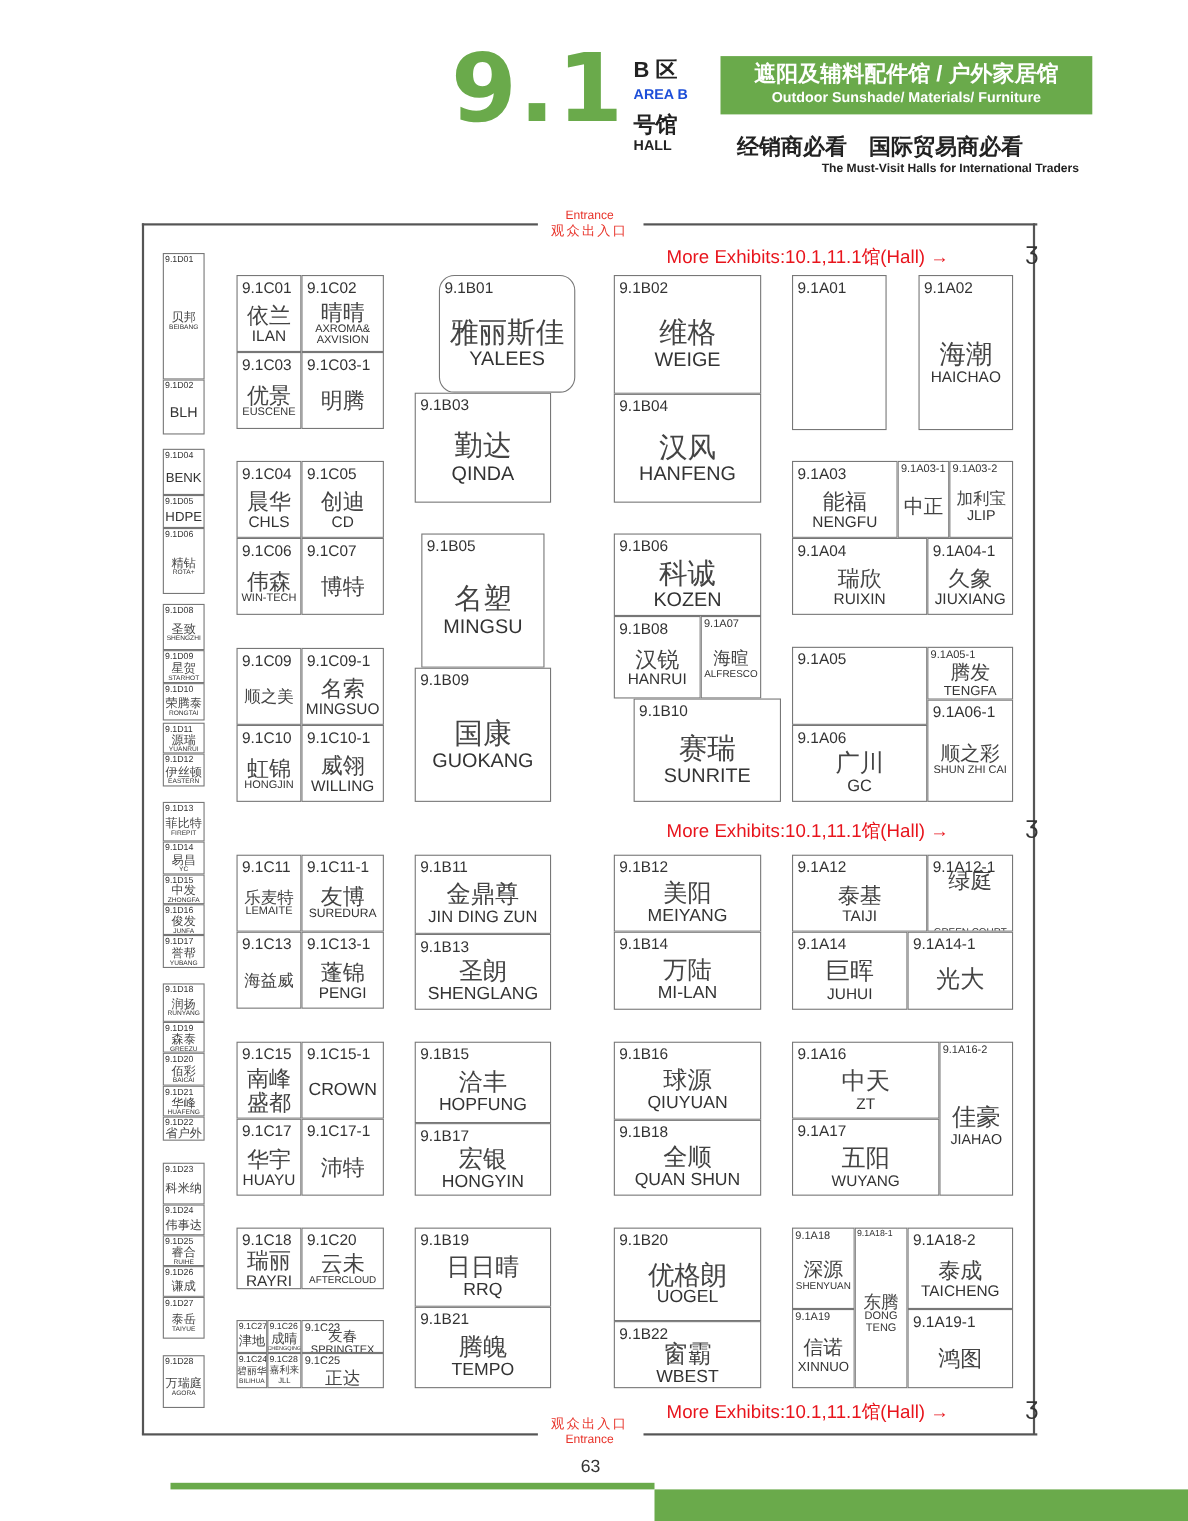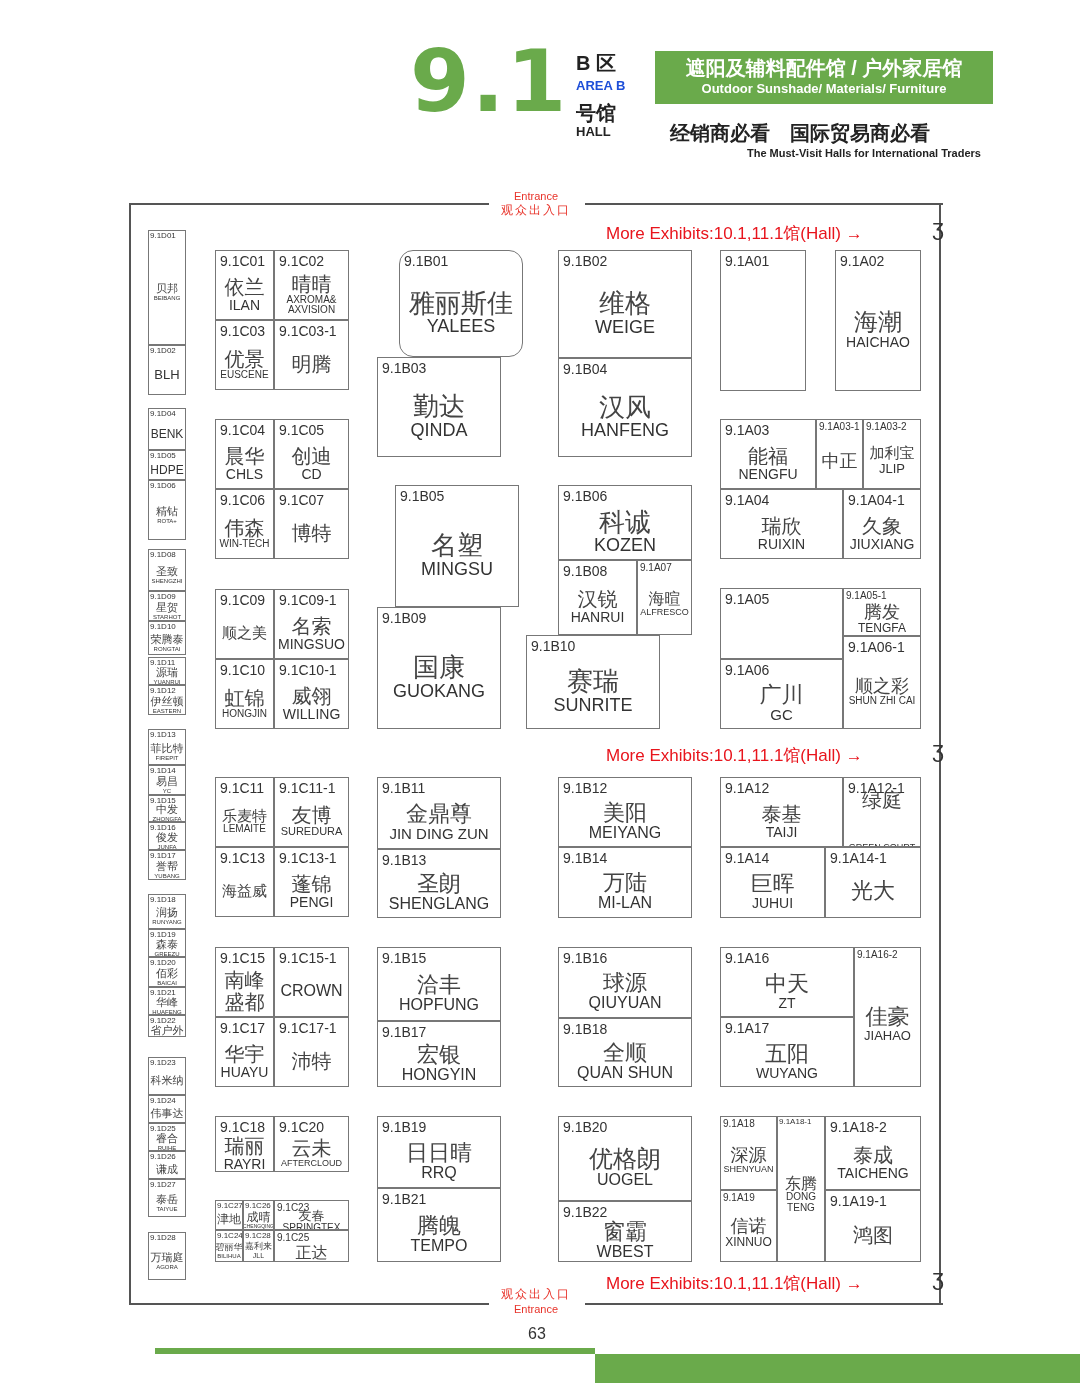--- a/index.html
+++ b/index.html
@@ -443,21 +443,21 @@
         <div class="en" style="font-size: 18px; line-height: 1.05;">YALEES</div>
       </div>
     </div>
     <div class="booth" style="left: 377px; top: 357px; width: 124px; height: 100px;">
       <div class="bid">9.1B03</div>
       <div class="inner" style="top: 18px; bottom: 0px; display: flex; flex-direction: column; justify-content: center; align-items: center;">
         <div class="cn" style="font-size: 26px; line-height: 1.1;">勤达</div>
         <div class="en" style="font-size: 18px; line-height: 1.05;">QINDA</div>
       </div>
     </div>
-    <div class="booth" style="left: 395px; top: 485px; width: 124px; height: 122px;">
+    <div class="booth" style="left: 383px; top: 485px; width: 112px; height: 122px;">
       <div class="bid">9.1B05</div>
       <div class="inner" style="top: 18px; bottom: 0px; display: flex; flex-direction: column; justify-content: center; align-items: center;">
         <div class="cn" style="font-size: 26px; line-height: 1.1;">名塑</div>
         <div class="en" style="font-size: 18px; line-height: 1.05;">MINGSU</div>
       </div>
     </div>
     <div class="booth" style="left: 377px; top: 607px; width: 124px; height: 122px;">
       <div class="bid">9.1B09</div>
       <div class="inner" style="top: 18px; bottom: 0px; display: flex; flex-direction: column; justify-content: center; align-items: center;">
         <div class="cn" style="font-size: 26px; line-height: 1.1;">国康</div>
@@ -534,21 +534,21 @@
         <div class="en" style="font-size: 14px; line-height: 1.05;">HANRUI</div>
       </div>
     </div>
     <div class="booth" style="left: 637px; top: 560px; width: 55px; height: 75px;">
       <div class="bid sm">9.1A07</div>
       <div class="inner" style="top: 13px; bottom: 0px; display: flex; flex-direction: column; justify-content: center; align-items: center;">
         <div class="cn" style="font-size: 16px; line-height: 1.1;">海暄</div>
         <div class="en" style="font-size: 9px; line-height: 1.05;">ALFRESCO</div>
       </div>
     </div>
-    <div class="booth" style="left: 526px; top: 635px; width: 134px; height: 94px;">
+    <div class="booth" style="left: 576px; top: 635px; width: 134px; height: 94px;">
       <div class="bid">9.1B10</div>
       <div class="inner" style="top: 18px; bottom: 0px; display: flex; flex-direction: column; justify-content: center; align-items: center;">
         <div class="cn" style="font-size: 26px; line-height: 1.1;">赛瑞</div>
         <div class="en" style="font-size: 18px; line-height: 1.05;">SUNRITE</div>
       </div>
     </div>
     <div class="booth" style="left: 558px; top: 777px; width: 134px; height: 70px;">
       <div class="bid">9.1B12</div>
       <div class="inner" style="top: 18px; bottom: 0px; display: flex; flex-direction: column; justify-content: center; align-items: center;">
         <div class="cn" style="font-size: 22px; line-height: 1.1;">美阳</div>

